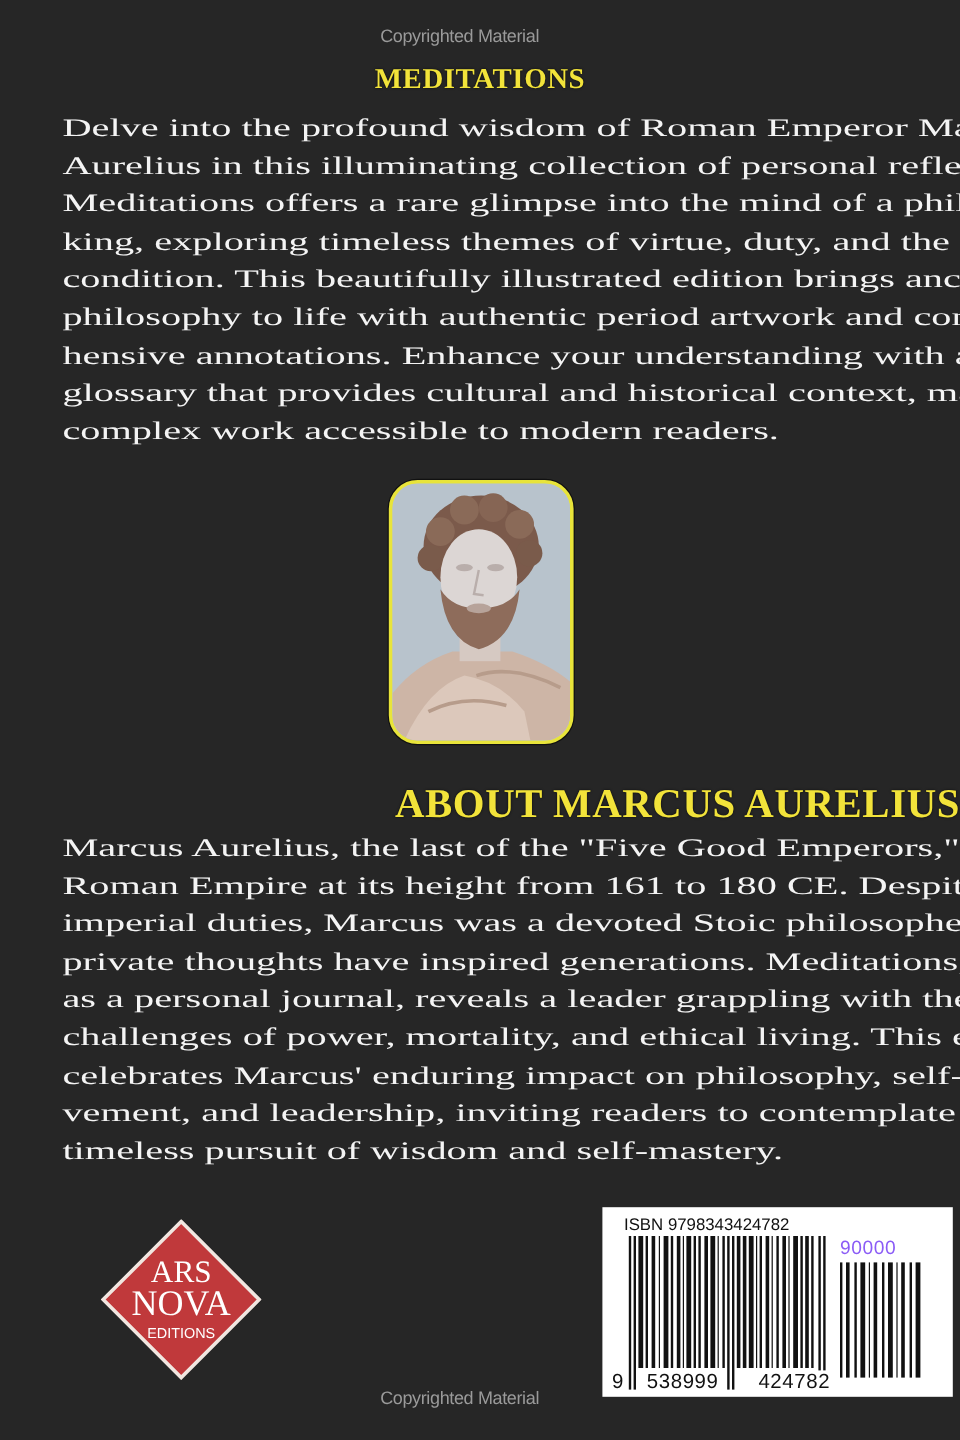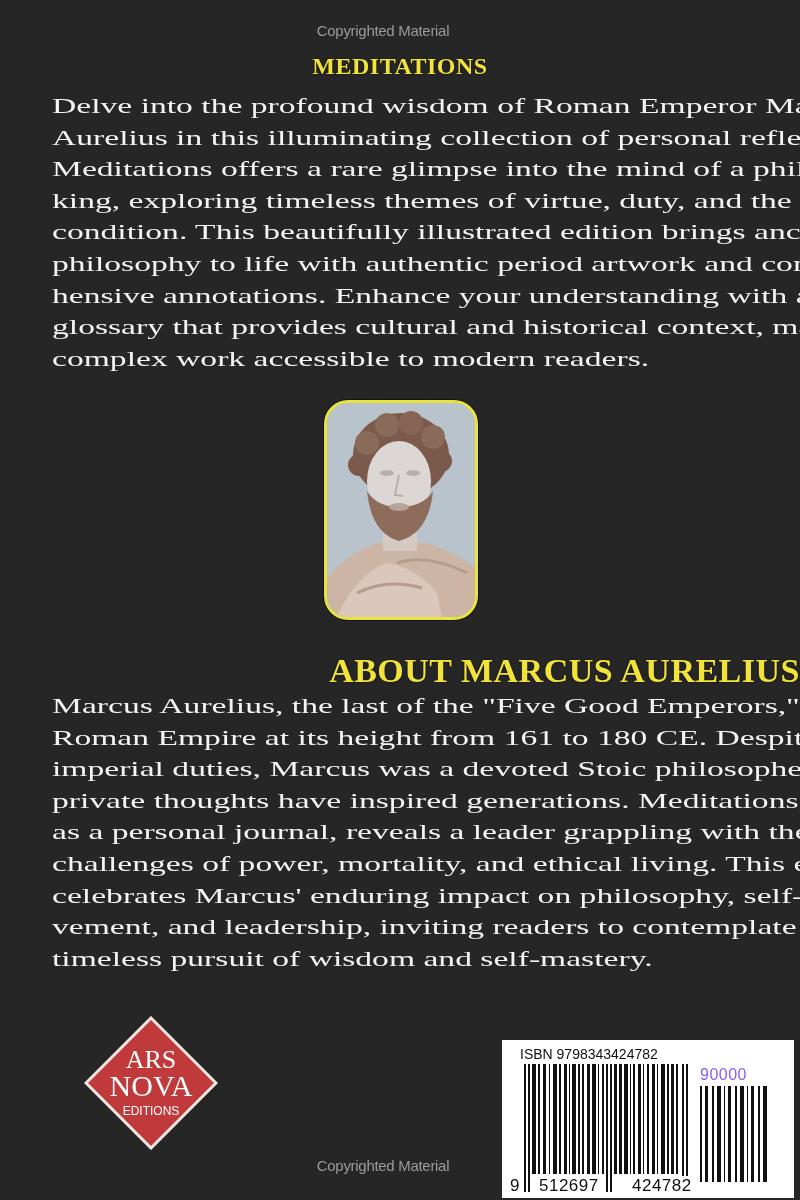--- a/index.html
+++ b/index.html
@@ -11,21 +11,21 @@
   .h1 { top:44px; font-size:24px; line-height:44px; }
   .h2 { top:650px; font-size:34px; line-height:42px;text-align:right; }
   .body-text { position:absolute; left:52px; width:408px; transform-origin:0 0; transform:scale(1.6,1); color:#f4f4f4; font-family:"Liberation Serif", serif; font-size:21px; line-height:31.6px; text-align:justify; }
   .body-text .line { display:block; white-space:nowrap; text-align:justify; text-align-last:justify; }
   .body-text .line.last { text-align-last:left; }
   .p1 { top:91px; }
   .p2 { top:691px; }
   .portrait { position:absolute; left:324px; top:400px; width:148px; height:214px; border:3px solid #e8e43a; border-radius:24px; background:#b9c4cd; overflow:hidden; box-shadow:0 0 0 1px #111; }
   .portrait svg { display:block; }
   .logo { position:absolute; left:84px; top:1016px; width:134px; height:134px; }
-  .barcode-box { position:absolute; left:502px; top:1006px; width:292px; height:158px; background:#ffffff;margin-top:34px; }
+  .barcode-box { position:absolute; left:502px; top:1006px; width:292px; height:158px; background:#ffffff; }
   .isbn-label { position:absolute; left:18px; top:6px; font-family:"Liberation Sans", sans-serif; font-size:14px; color:#111; }
   .addon-label { position:absolute; left:198px; top:26px; font-family:"Liberation Sans", sans-serif; font-size:16px; color:#8b5cf6; letter-spacing:0.5px; }
   .digits { position:absolute; top:136px; font-family:"Liberation Sans", sans-serif; font-size:17px; color:#111; background:#fff; letter-spacing:0.5px; }
 </style>
 </head>
 <body>
 
 <div class="watermark wm-top">Copyrighted Material</div>
 
 <div class="heading h1">MEDITATIONS</div>
@@ -142,17 +142,17 @@
         <rect x="226" y="46" width="3" height="96"></rect>
       <rect x="233" y="46" width="2" height="96"></rect>
         <rect x="238" y="46" width="4" height="96"></rect>
       <rect x="245" y="46" width="1" height="96"></rect>
         <rect x="249" y="46" width="3" height="96"></rect>
       <rect x="256" y="46" width="2" height="96"></rect>
         <rect x="261" y="46" width="4" height="96"></rect>
     </g>
   </svg>
   <div class="digits" style="left:8px;">9</div>
-  <div class="digits" style="left:37px;">512697</div>
+  <div class="digits" style="left:37px;">538999</div>
   <div class="digits" style="left:130px;">424782</div>
 </div>
 
 <div class="watermark wm-bottom">Copyrighted Material</div>
 
 </body></html>

